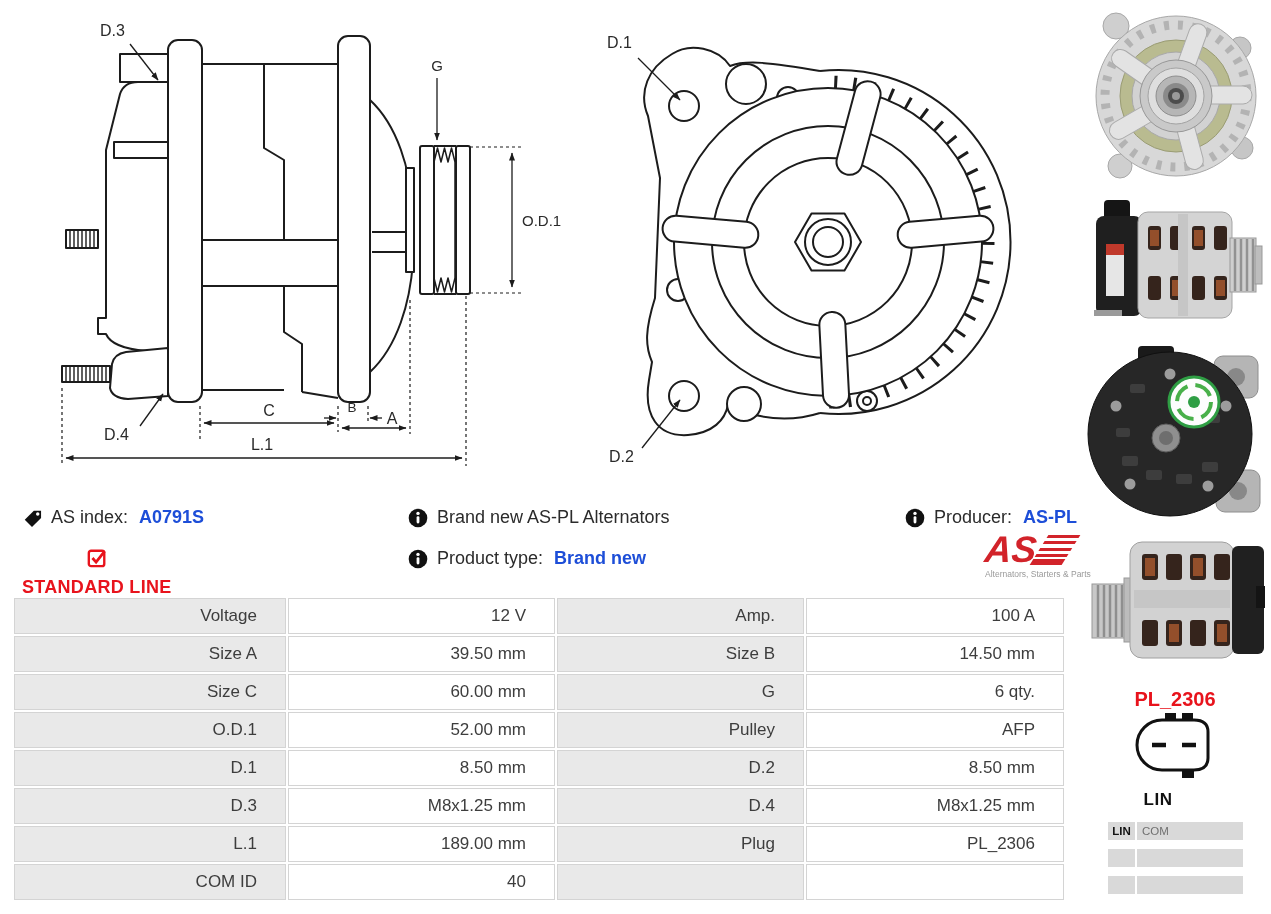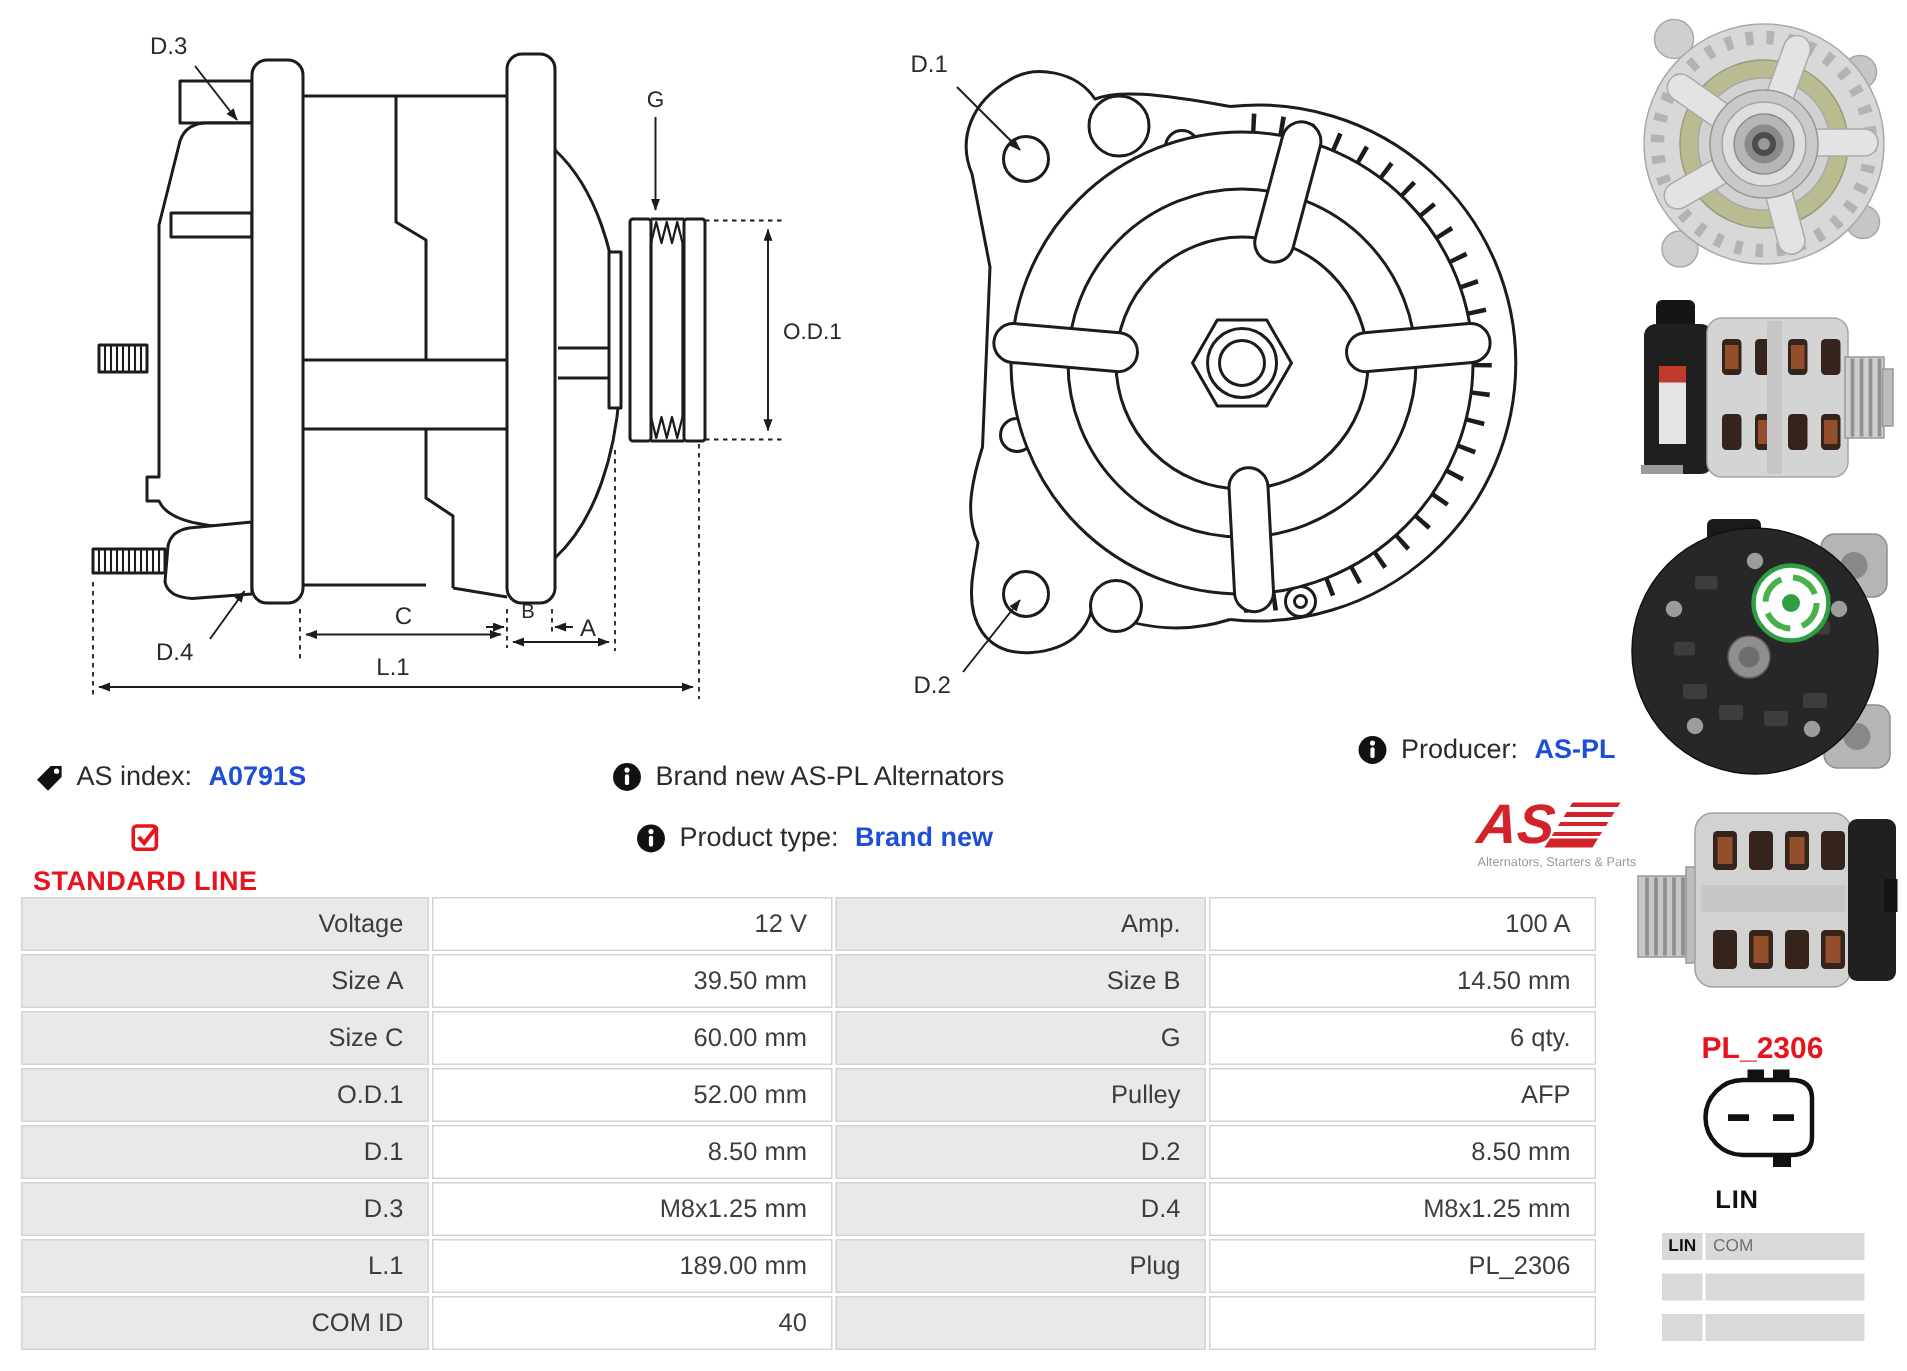--- a/index.html
+++ b/index.html
@@ -20,21 +20,21 @@
   .as-text{font-style:italic;font-weight:800;font-size:37px;line-height:34px;color:#d2232a;transform:skewX(-6deg);}
   .as-stripes{width:32px;height:24px;margin-left:3px;margin-bottom:2px;
       background:repeating-linear-gradient(to bottom,#d2232a 0 3px,rgba(0,0,0,0) 3px 6.5px);
       border-bottom:6px solid #d2232a;transform:skewX(-32deg);}
   .as-tagline{font-size:8.5px;color:#9a9a9a;margin-top:2px;white-space:nowrap;}
 
   
   #spec-table{left:14px;top:598px;width:1052px;}
   .srow{display:grid;grid-template-columns:272px 267px 247px 258px;gap:2px;margin-bottom:2px;}
   .cell{box-sizing:border-box;height:36px;line-height:34px;border:1px solid #d4d4d4;
-        font-size:17px;color:#3d3d3d;text-align:right;padding-right:16px;overflow:hidden;}
+        font-size:17px;color:#3d3d3d;text-align:right;padding-right:28px;overflow:hidden;}
   .lab{background:#e9e9e9;}
   .val{background:#fff;}
 
   
   .photo{position:absolute;}
   .plug-name{color:#e8131c;font-weight:700;font-size:20px;text-align:center;}
   .lin-label{font-weight:700;font-size:17px;color:#111;text-align:center;letter-spacing:.5px;}
   .com-row{display:grid;grid-template-columns:27px 106px;gap:2px;margin-bottom:9px;}
   .com-cell{height:18px;line-height:18px;background:#d9d9d9;font-size:11.5px;overflow:hidden;}
   .com-c1{font-weight:700;color:#111;text-align:center;}
@@ -190,31 +190,31 @@
 
 <div class="abs info-item" style="left:408px;top:507px;">
   <svg class="icon18" viewBox="0 0 20 20">
     <circle cx="10" cy="10" r="9.3" fill="#111"></circle>
     <circle cx="10" cy="5.4" r="1.7" fill="#fff"></circle>
     <rect x="8.6" y="8.2" width="2.8" height="7.2" rx="1.3" fill="#fff"></rect>
   </svg>
   <span>Brand new AS-PL Alternators</span>
 </div>
 
-<div class="abs info-item" style="left:424px;top:548px;">
+<div class="abs info-item" style="left:408px;top:548px;">
   <svg class="icon18" viewBox="0 0 20 20">
     <circle cx="10" cy="10" r="9.3" fill="#111"></circle>
     <circle cx="10" cy="5.4" r="1.7" fill="#fff"></circle>
     <rect x="8.6" y="8.2" width="2.8" height="7.2" rx="1.3" fill="#fff"></rect>
   </svg>
   <span>Product type:</span>
     <b>Brand new</b>
 </div>
 
-<div class="abs info-item" style="left:905px;top:489px;text-align:center;">
+<div class="abs info-item" style="left:905px;top:507px;text-align:center;">
   <svg class="icon18" viewBox="0 0 20 20">
     <circle cx="10" cy="10" r="9.3" fill="#111"></circle>
     <circle cx="10" cy="5.4" r="1.7" fill="#fff"></circle>
     <rect x="8.6" y="8.2" width="2.8" height="7.2" rx="1.3" fill="#fff"></rect>
   </svg>
   <span>Producer:</span>
     <b>AS-PL</b>
 </div>
 
 <div class="abs as-logo" style="left:985px;top:531px;">

